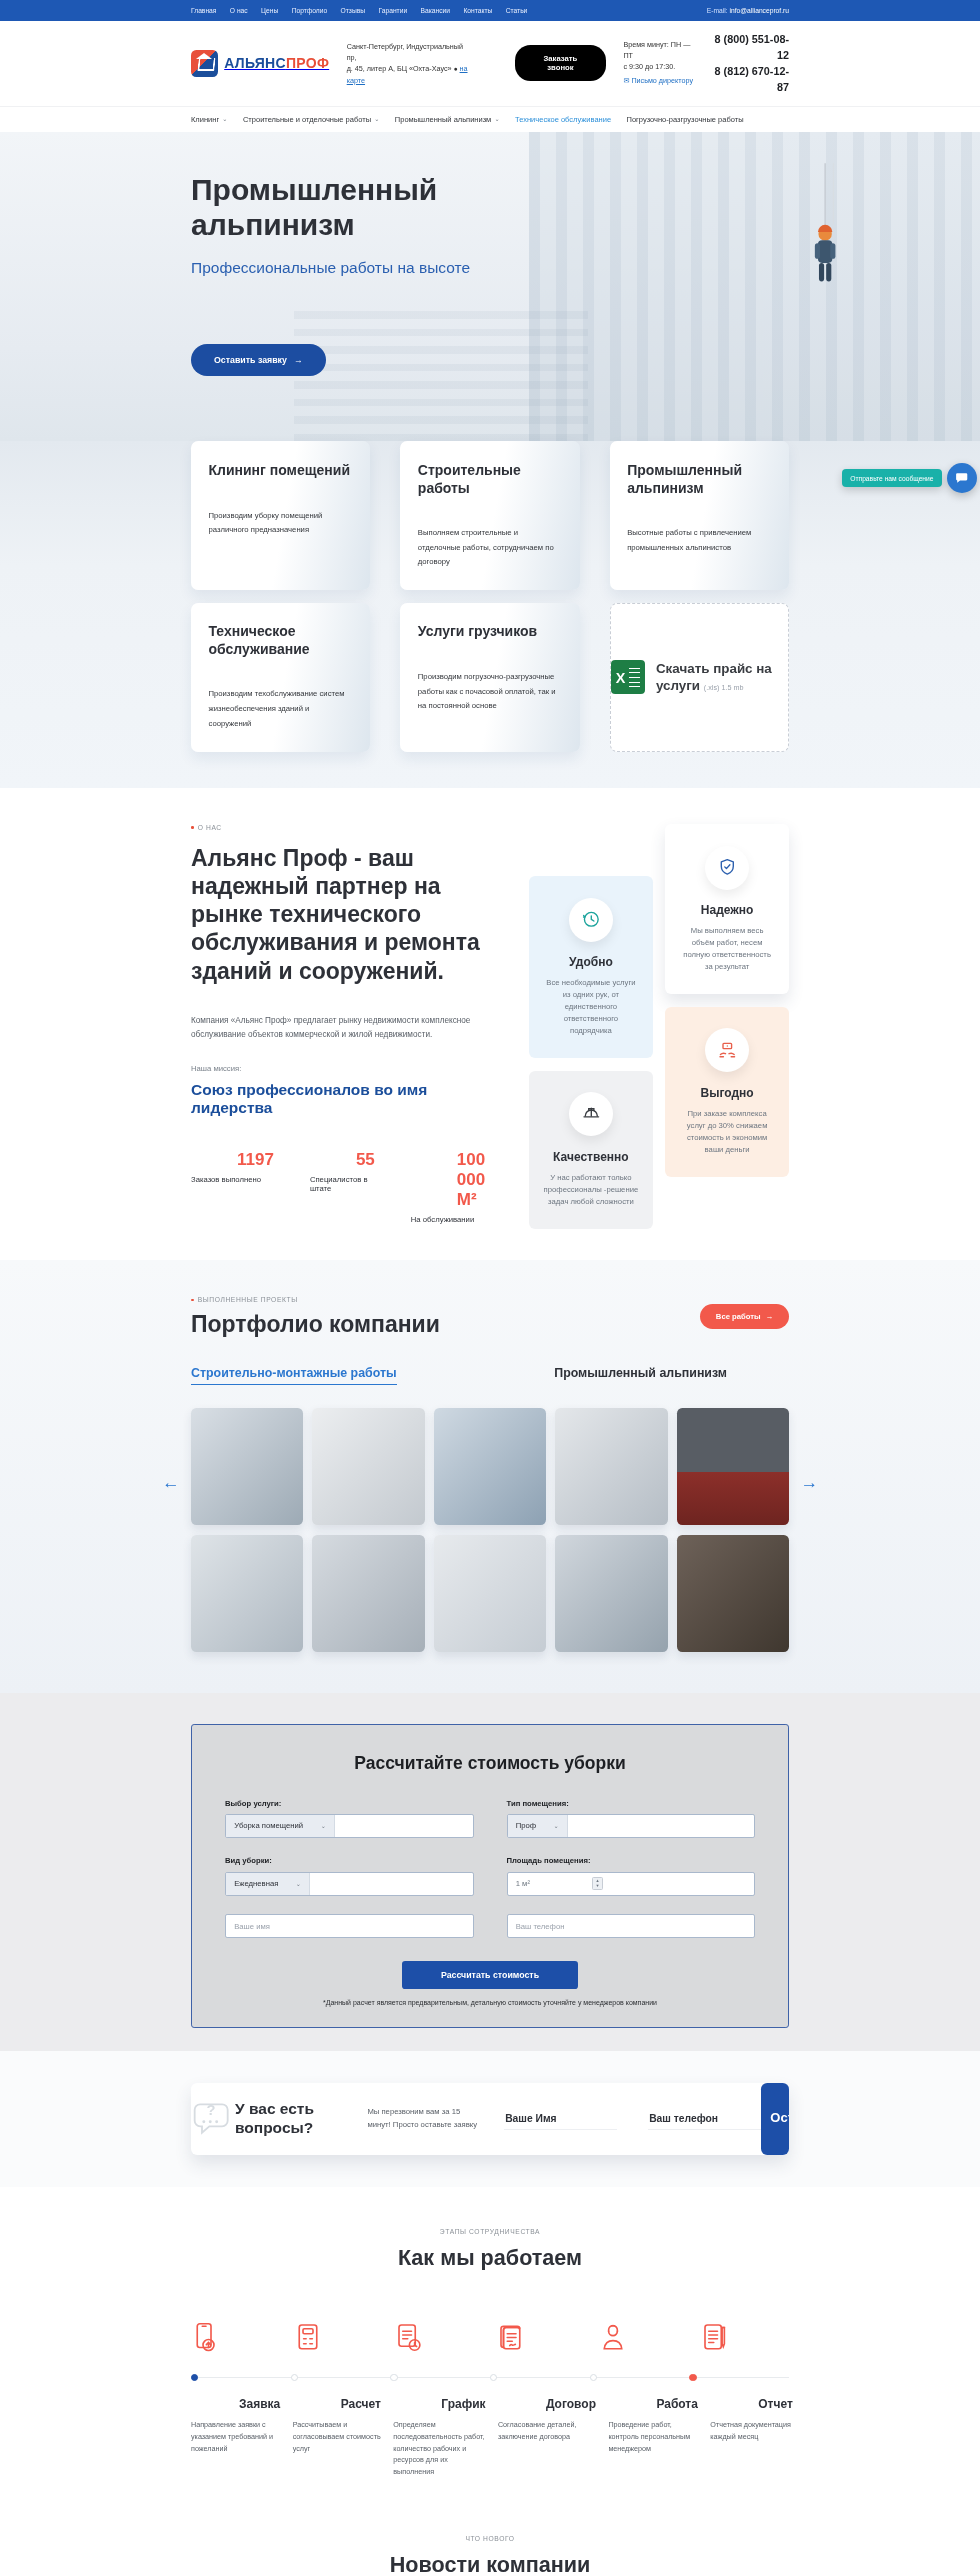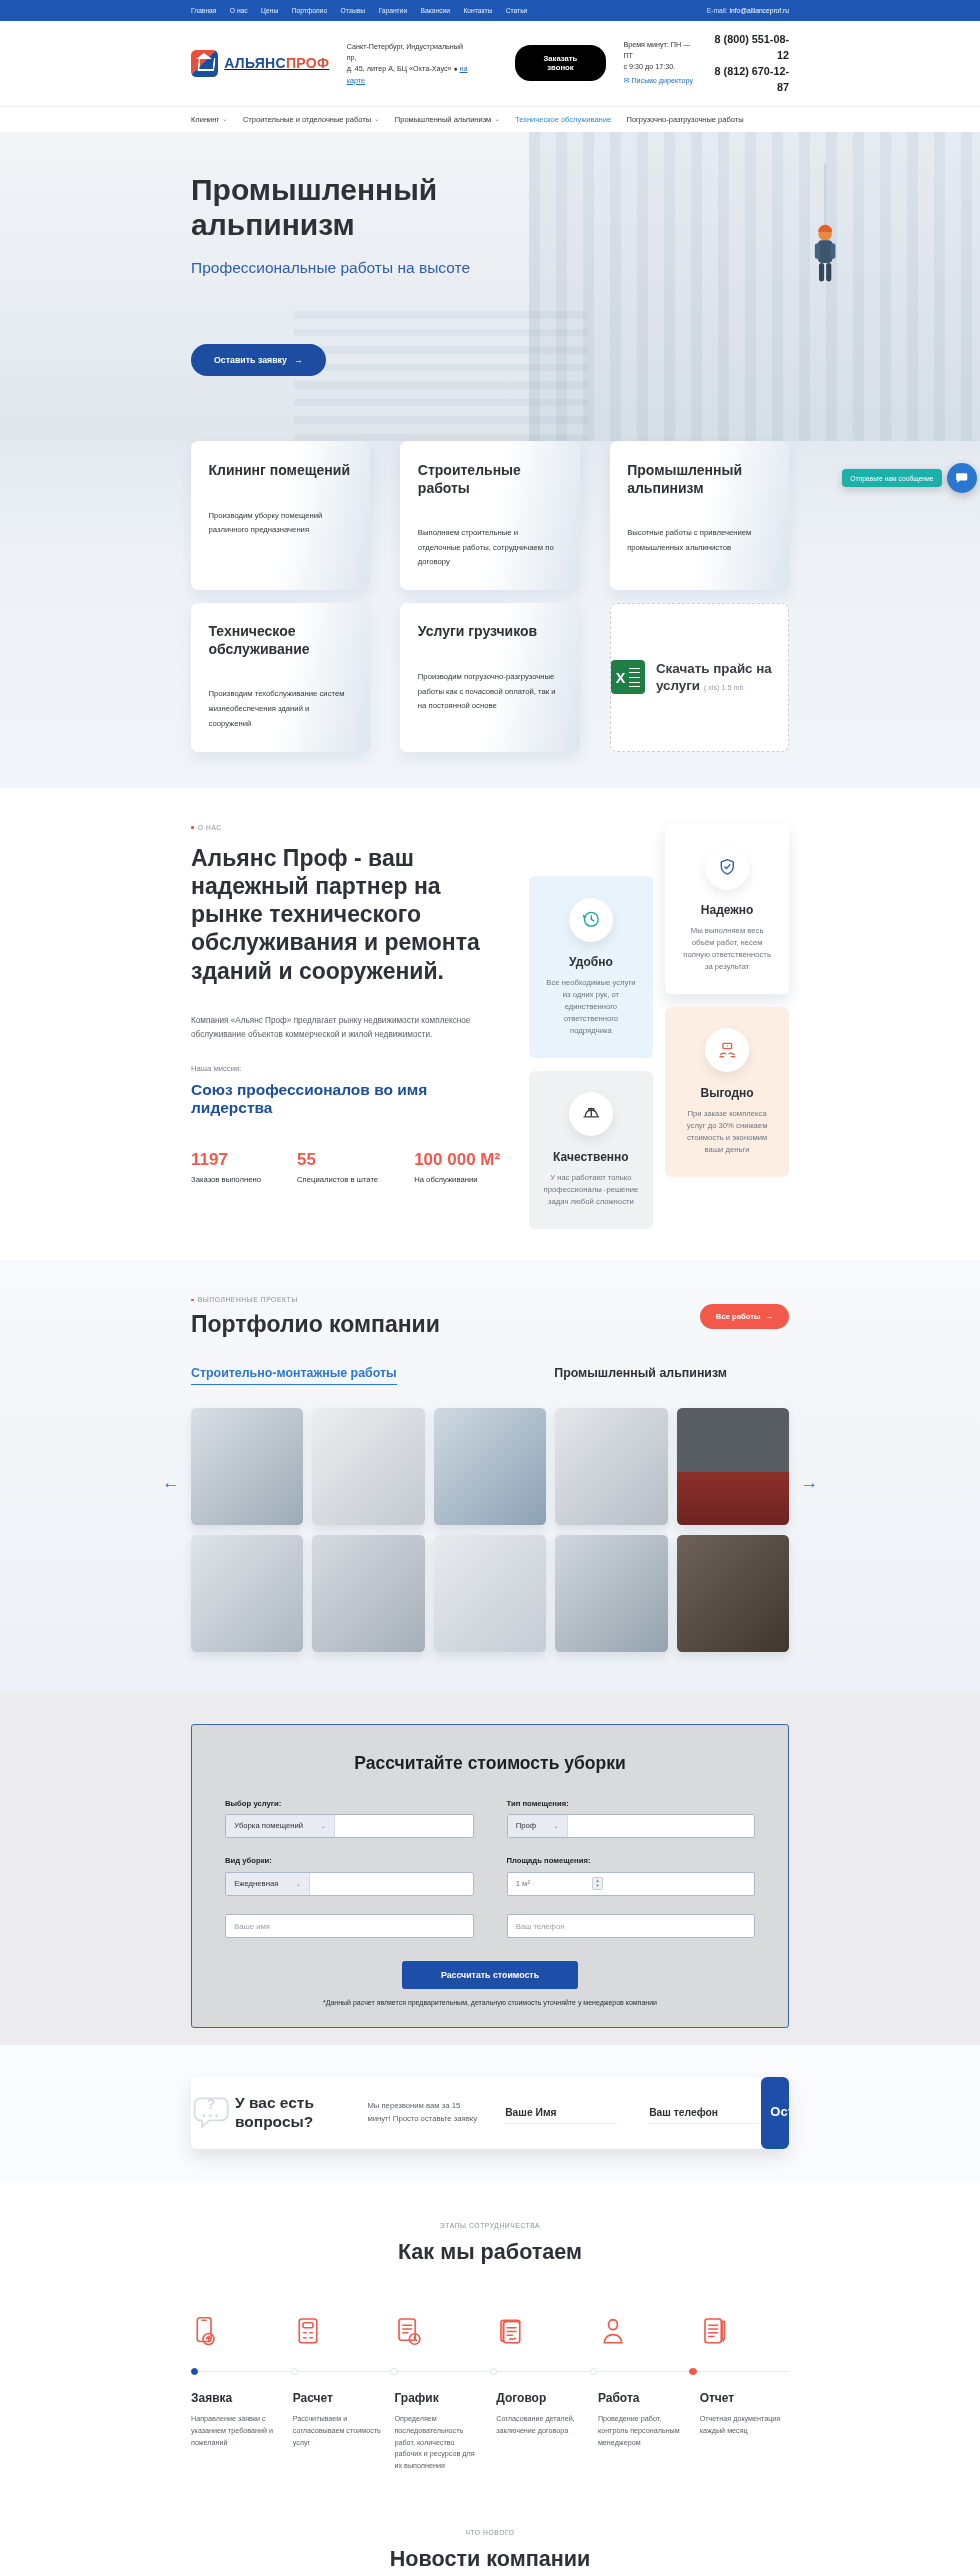--- a/index.html
+++ b/index.html
@@ -95,21 +95,21 @@
   .about { background:#fff; padding:36px 0 31px; }
   .about-inner { display:flex; gap:24px; }
   .about-left { width:314px; flex:none; }
   .sec-label { display:flex; align-items:center; gap:4.1px; color:#8a9097; font-size:6.7px; letter-spacing:0.6px; }
   .sec-label .dot { width:2.6px; height:2.6px; border-radius:50%; background:#e8503a; }
   .about h2 { font-size:23px; font-weight:800; line-height:1.22; margin-top:13.4px; color:#2e3138; }
   .about-par { color:#5a6068; font-size:8.2px; line-height:1.7; margin-top:29px; }
   .mission-label { color:#7a828b; font-size:7.7px; margin-top:23px; }
   .mission { color:#1b4e9b; font-size:15.5px; font-weight:800; margin-top:7.2px; }
   .stats { display:flex; gap:36px; margin-top:33px; }
-  .stat-value { color:#f2594b; font-size:17px; font-weight:800; }
+  .stat-value { color:#f2594b; font-size:17px; font-weight:800;margin-left:46px; }
   .stat-label { font-size:7.7px; color:#2e3138; margin-top:5.2px; }
   .adv-grid { display:flex; gap:12.4px; flex:1; }
   .adv-col { display:flex; flex-direction:column; gap:12.4px; flex:1; }
   .adv-col.left { padding-top:52px; }
   .adv-card { border-radius:6.2px; padding:21.6px 13.4px; text-align:center; min-height:155px; }
   .adv-card.c-blue { background:#e9f3fb; }
   .adv-card.c-white { background:#fff; box-shadow:0 7.2px 15.5px rgba(40,60,90,.12); }
   .adv-card.c-gray { background:#f0f1f3; }
   .adv-card.c-peach { background:#fdeee3; }
   .adv-icon { width:44px; height:44px; border-radius:50%; background:#fff; margin:0 auto 13.4px;
@@ -138,21 +138,21 @@
   .t6 { background:linear-gradient(135deg,#dfe4e8,#aeb8c1); }
   .t7 { background:linear-gradient(135deg,#d6dbe0,#a6afb8); }
   .t8 { background:linear-gradient(135deg,#e7eaed,#c5ccd3); }
   .t9 { background:linear-gradient(135deg,#d1d7dd,#95a2ad); }
   .t10 { background:linear-gradient(135deg,#6e6259,#3f372f); }
   .gal-arrow { position:absolute; top:50%; font-size:17.5px; color:#2b77cf; cursor:pointer; line-height:1; }
   .gal-arrow.left { left:-29px; }
   .gal-arrow.right { right:-29px; }
 
   
-  .calc-section { background:#ececee; padding:31px 0 17px; }
+  .calc-section { background:#ececee; padding:31px 0 23px; }
   .calc-panel { background:#d9dadc; border:0.5px solid #3f62a8; border-radius:3.1px; padding:28px 33px 20.6px; }
   .calc-title { text-align:center; font-size:17.5px; font-weight:800; color:#1d1f23; }
   .calc-grid { display:grid; grid-template-columns:1fr 1fr; column-gap:33px; row-gap:18.5px; margin-top:25px; }
   .field label { display:block; font-weight:700; font-size:7.7px; color:#1d1f23; margin-bottom:6.2px; }
   .select { background:#fff; border:0.5px solid #a9b8cc; border-radius:2.1px; height:24px; display:flex;
       align-items:stretch; overflow:hidden; cursor:pointer; }
   .select .seg { background:#e8ecf2; display:flex; align-items:center; gap:17.5px; padding:0 8.2px;
       font-size:7.7px; color:#2e3138; border-right:0.5px solid #d4dbe4; }
   .num-input { background:#fff; border:0.5px solid #a9b8cc; border-radius:2.1px; height:24px; display:flex;
       align-items:center; padding:0 8.2px; font-size:7.7px; color:#6d7680; }
@@ -184,21 +184,21 @@
   .sec-label-c { text-align:center; color:#8a9097; font-size:6.7px; letter-spacing:0.6px; }
   .sec-title-c { text-align:center; font-size:21.6px; font-weight:800; margin-top:10.3px; color:#2e3138; }
   .steps-icons { display:grid; grid-template-columns:repeat(6,1fr); gap:12.4px; margin-top:46px; }
   .step-icon { color:#f2594b; height:37px; display:flex; align-items:flex-end; }
   .steps-line { position:relative; height:1px; background:#e8ebee; margin:23px 0 18.5px; }
   .sdot { position:absolute; top:-3.1px; width:7.2px; height:7.2px; border-radius:50%; background:#fff;
       border:1px solid #dadfe4; }
   .sdot.first { background:#1d4fa8; border-color:#1d4fa8; }
   .sdot.last { background:#f2594b; border-color:#f2594b; }
   .steps-grid { display:grid; grid-template-columns:repeat(6,1fr); gap:12.4px; }
-  .step-title { font-size:12px; font-weight:800; color:#2e3138; }
+  .step-title { font-size:12px; font-weight:800; color:#2e3138;margin-left:48px; }
   .step-text { font-size:7.2px; color:#5a6068; margin-top:8.2px; line-height:1.65; }
 
   
   .news { background:#fff; padding:26px 0 20.6px; }
 
   
   .chat-widget { position:absolute; top:463px; right:3.1px; display:flex; align-items:center; gap:5.2px; z-index:40; }
   .chat-pill { background:#19b1a9; color:#fff; font-size:6.7px; padding:5.7px 8.2px; border-radius:4.1px;
       box-shadow:0 3.1px 8.2px rgba(0,0,0,.18); cursor:pointer; }
   .chat-circle { width:30px; height:30px; border-radius:50%; background:#2b77cf; color:#fff;

